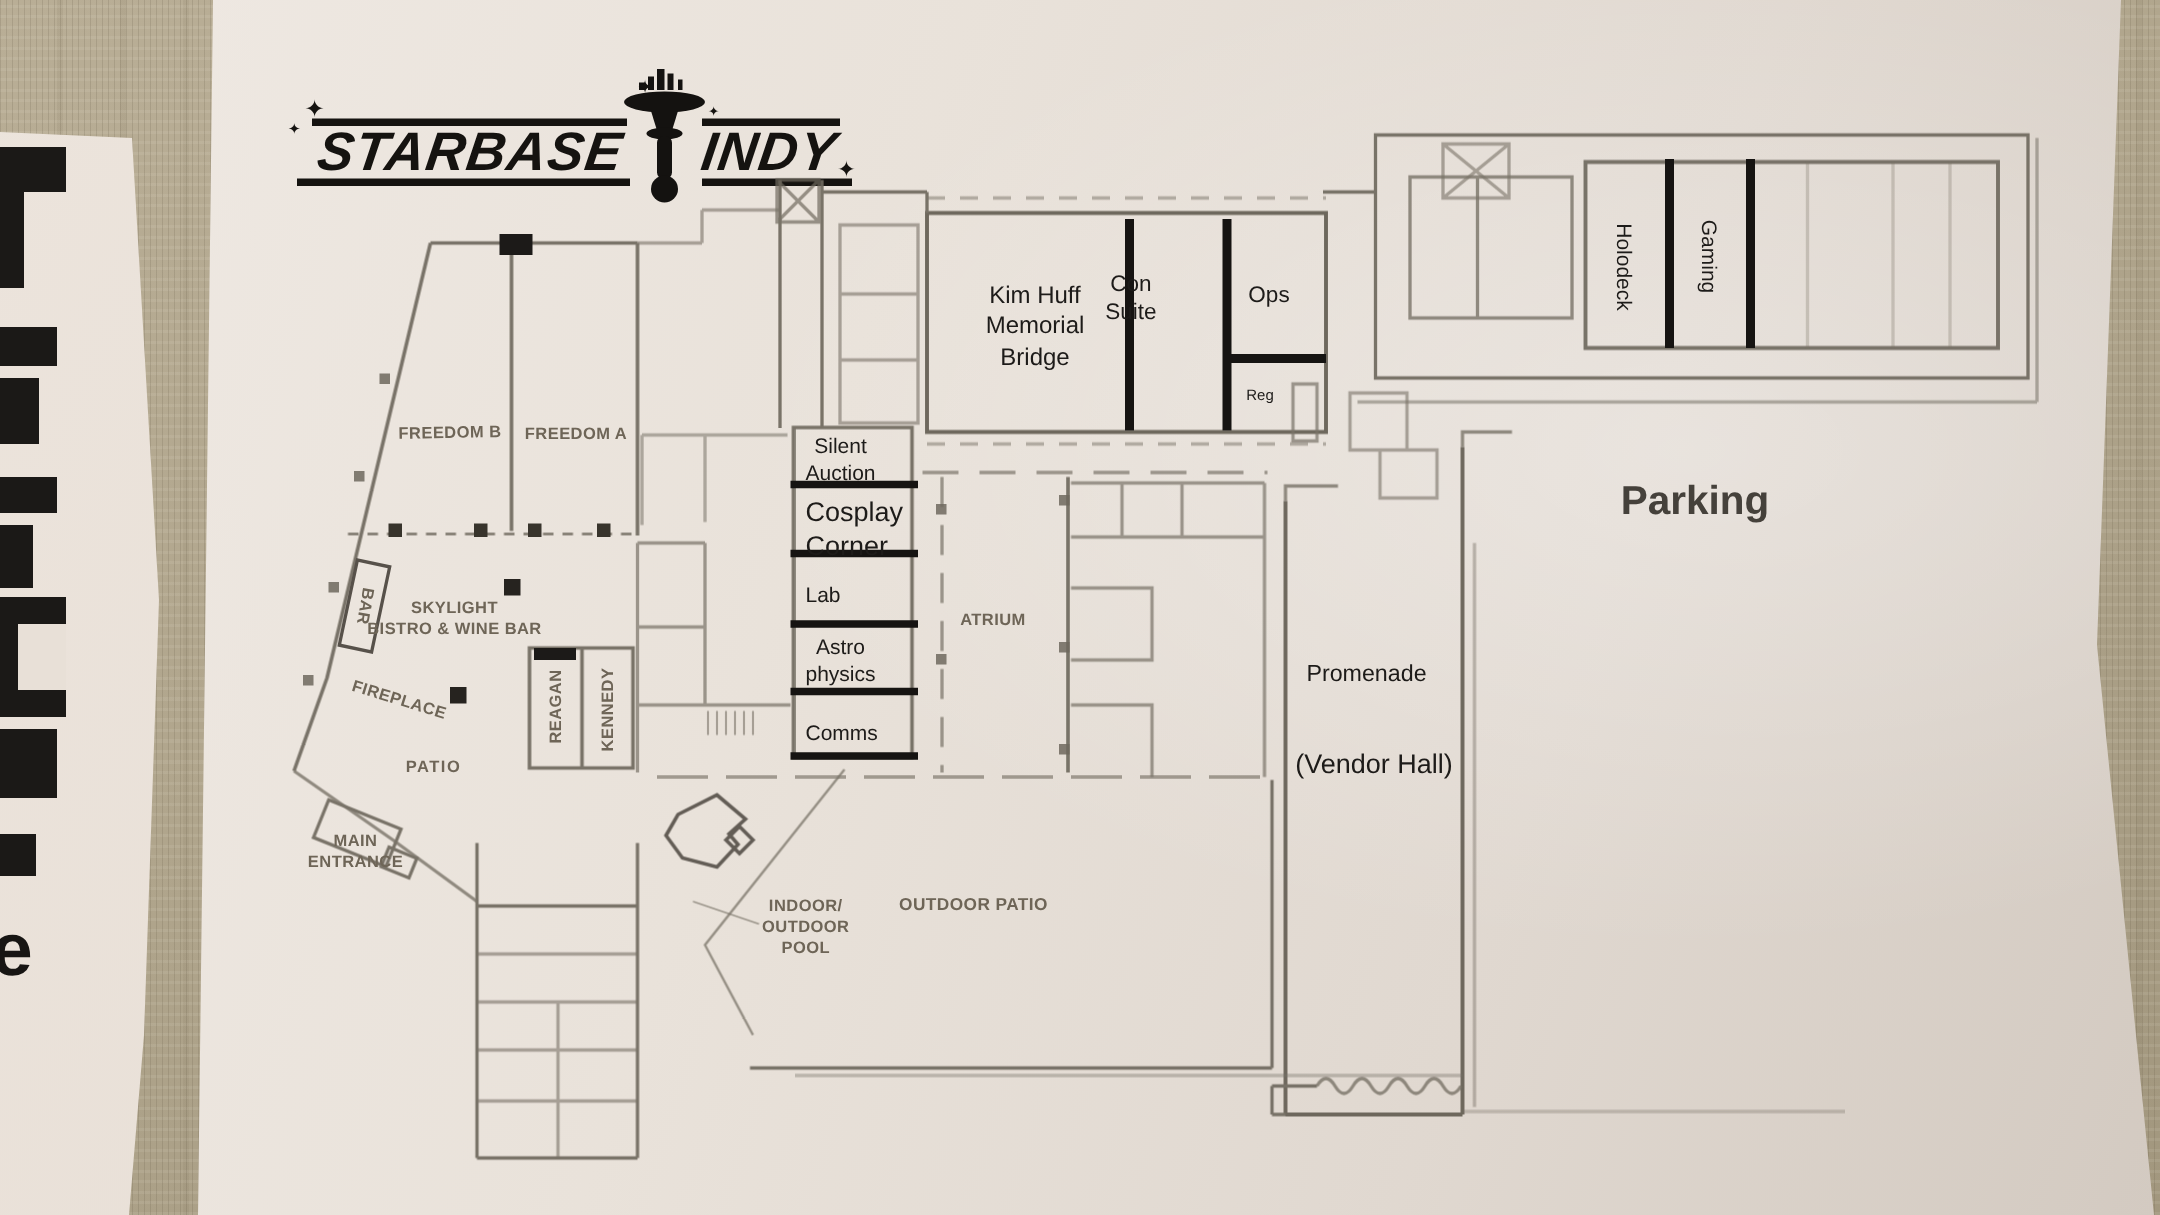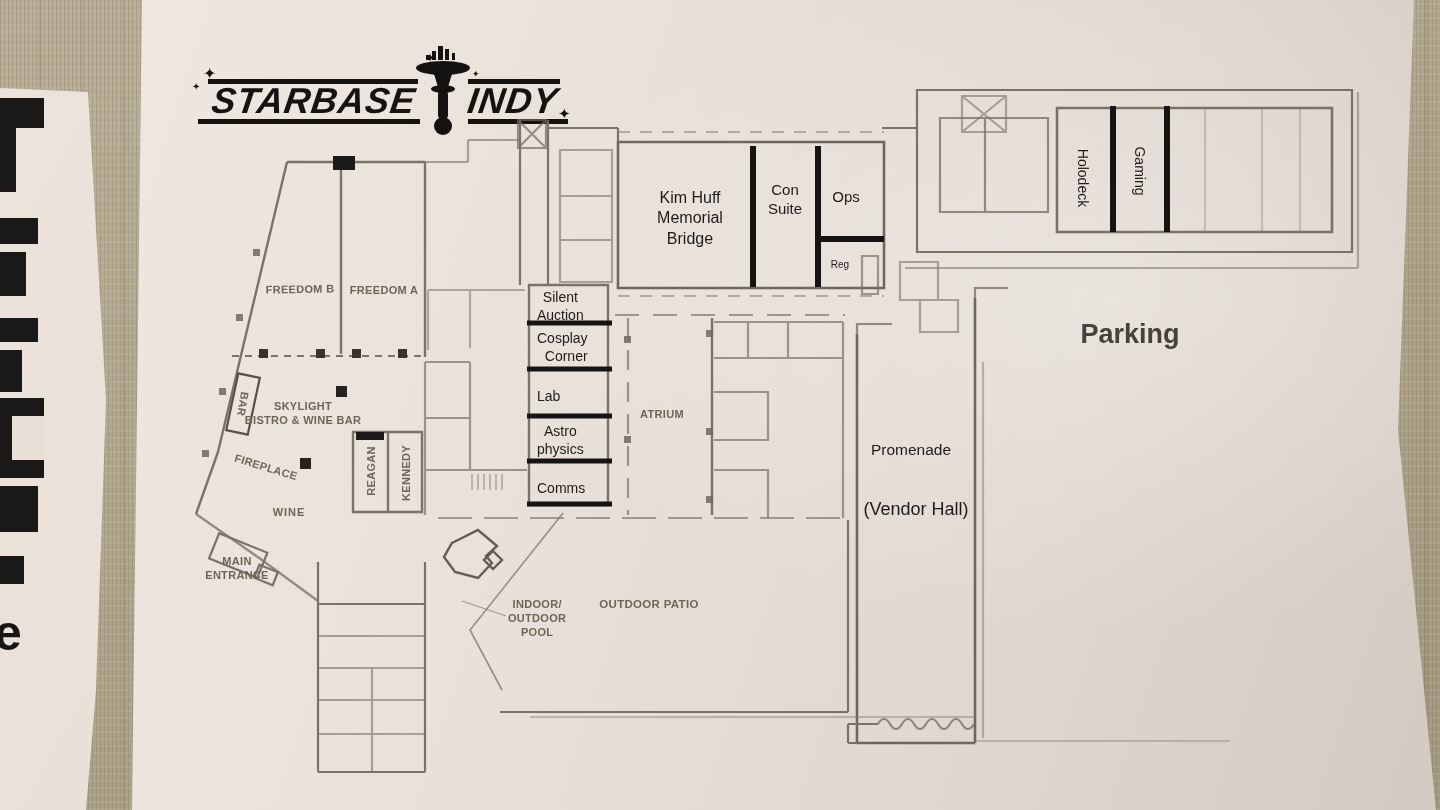--- a/index.html
+++ b/index.html
@@ -177,45 +177,45 @@
       <path d="M820,239 H884" stroke-width="6"></path>
       <path d="M1113,106 V232" stroke-width="6"></path>
       <path d="M1167,106 V232" stroke-width="6"></path>
       <path d="M527,323 H612 M527,369 H612 M527,416 H612 M527,461 H612 M527,504 H612" stroke-width="5"></path>
     </g>
   </svg>
 
   <div class="lbl dl ctr" style="left:690px;top:219px;font-size:16px">Kim Huff
 Memorial
 Bridge</div>
-  <div class="lbl dl ctr" style="left:785px;top:199px">Con
+  <div class="lbl dl ctr" style="left:754px;top:199px">Con
 Suite</div>
   <div class="lbl dl ctr" style="left:846px;top:197px">Ops</div>
   <div class="lbl dl ctr" style="left:840px;top:265px;font-size:10px">Reg</div>
   <div class="lbl dl" style="left:537px;top:289px;font-size:14px;text-align:center">Silent
 Auction</div>
-  <div class="lbl dl" style="left:537px;top:330px;font-size:14px;text-align:right">Cosplay
+  <div class="lbl dl" style="left:537px;top:330px;font-size:18px;text-align:left">Cosplay
 Corner</div>
   <div class="lbl dl" style="left:537px;top:388px;font-size:14px;text-align:left">Lab</div>
   <div class="lbl dl" style="left:537px;top:423px;font-size:14px;text-align:center">Astro
 physics</div>
   <div class="lbl dl" style="left:537px;top:480px;font-size:14px;text-align:left">Comms</div>
   <div class="lbl dl ctr" style="left:1082px;top:178px;font-size:14px;transform:translate(-50%,-50%) rotate(90deg)">Holodeck</div>
   <div class="lbl dl ctr" style="left:1139px;top:171px;font-size:14px;transform:translate(-50%,-50%) rotate(90deg)">Gaming</div>
   <div class="lbl dl ctr" style="left:911px;top:450px;font-size:15.5px">Promenade</div>
   <div class="lbl dl ctr" style="left:916px;top:510px;font-size:18px">(Vendor Hall)</div>
   <div class="lbl dl ctr" style="left:1130px;top:334px;font-size:27px;font-weight:bold;color:#45413b">Parking</div>
 
   <div class="lbl sl ctr" style="left:300px;top:289px;transform:translate(-50%,-50%) rotate(-1deg)">FREEDOM B</div>
   <div class="lbl sl ctr" style="left:384px;top:290px">FREEDOM A</div>
   <div class="lbl sl ctr" style="left:243px;top:404px;transform:translate(-50%,-50%) rotate(100deg)">BAR</div>
   <div class="lbl sl ctr" style="left:303px;top:413px">SKYLIGHT
 BISTRO &amp; WINE BAR</div>
   <div class="lbl sl ctr" style="left:266px;top:467px;transform:translate(-50%,-50%) rotate(17deg)">FIREPLACE</div>
-  <div class="lbl sl ctr" style="left:289px;top:512px;letter-spacing:1px">WINE</div>
+  <div class="lbl sl ctr" style="left:289px;top:512px;letter-spacing:1px">PATIO</div>
   <div class="lbl sl ctr" style="left:237px;top:568px">MAIN
 ENTRANCE</div>
   <div class="lbl sl ctr" style="left:371px;top:471px;transform:translate(-50%,-50%) rotate(-90deg)">REAGAN</div>
   <div class="lbl sl ctr" style="left:406px;top:473px;transform:translate(-50%,-50%) rotate(-90deg)">KENNEDY</div>
   <div class="lbl sl ctr" style="left:662px;top:414px">ATRIUM</div>
   <div class="lbl sl" style="left:508px;top:597px;text-align:center">INDOOR/
 OUTDOOR
 POOL</div>
   <div class="lbl sl ctr" style="left:649px;top:604px;font-size:11.5px">OUTDOOR PATIO</div>
 

